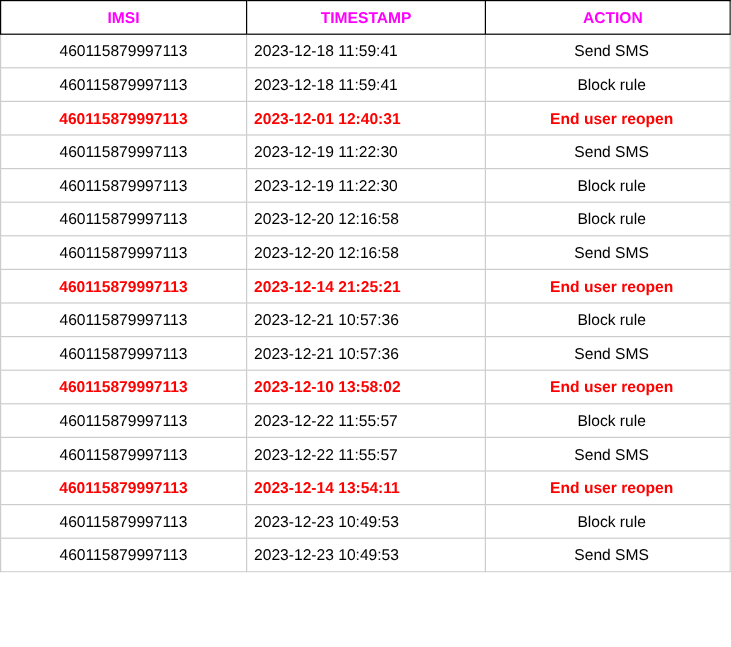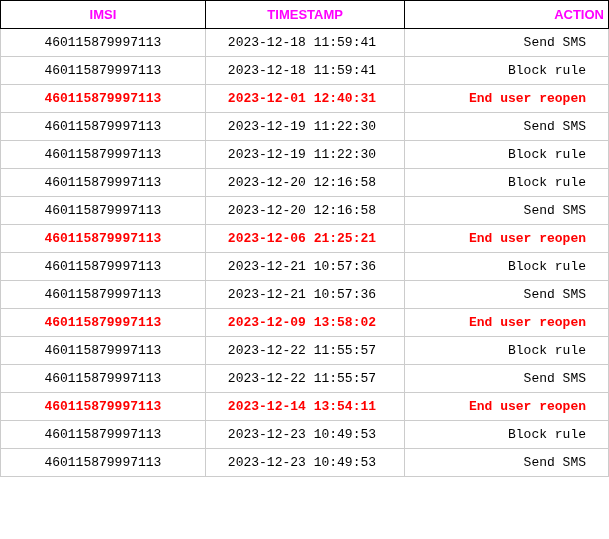--- a/index.html
+++ b/index.html
@@ -20,40 +20,39 @@
     thead tr th {
       background: #fff;
       color: #ff00ff;
       font-weight: bold;
       border: 1px solid #000;
       padding: 6px 4px;
       text-align: center;
     }
     tbody tr td {
       border: 1px solid #ccc;
-      padding: 6px 22px;
+      padding: 6px 6px;
       text-align: left;
-      font-family: Liberation Mono, monospace;
     }
     tbody tr:nth-child(odd) {
       background: #fff;
     }
     tbody tr:nth-child(even) {
       background: #fff;
     }
     .col-imsi {
       width: 205px;
       text-align: center;
     }
     .col-timestamp {
       width: 200px;
     }
     .col-action {
       width: 204px;
-      text-align: right;
+      text-align: center;
       padding-left: 12px;
     }
     .highlight-red {
       color: #ff0000;
       font-weight: bold;
     }
     .normal {
       color: #000;
     }
   </style>
@@ -99,36 +98,36 @@
         <td class="col-timestamp normal">2023-12-20 12:16:58</td>
         <td class="col-action normal">Block rule</td>
       </tr>
       <tr>
         <td class="col-imsi normal">460115879997113</td>
         <td class="col-timestamp normal">2023-12-20 12:16:58</td>
         <td class="col-action normal">Send SMS</td>
       </tr>
       <tr>
         <td class="col-imsi highlight-red">460115879997113</td>
-        <td class="col-timestamp highlight-red">2023-12-06 21:25:21</td>
+        <td class="col-timestamp highlight-red">2023-12-14 21:25:21</td>
         <td class="col-action highlight-red">End user reopen</td>
       </tr>
       <tr>
         <td class="col-imsi normal">460115879997113</td>
         <td class="col-timestamp normal">2023-12-21 10:57:36</td>
         <td class="col-action normal">Block rule</td>
       </tr>
       <tr>
         <td class="col-imsi normal">460115879997113</td>
         <td class="col-timestamp normal">2023-12-21 10:57:36</td>
         <td class="col-action normal">Send SMS</td>
       </tr>
       <tr>
         <td class="col-imsi highlight-red">460115879997113</td>
-        <td class="col-timestamp highlight-red">2023-12-09 13:58:02</td>
+        <td class="col-timestamp highlight-red">2023-12-10 13:58:02</td>
         <td class="col-action highlight-red">End user reopen</td>
       </tr>
       <tr>
         <td class="col-imsi normal">460115879997113</td>
         <td class="col-timestamp normal">2023-12-22 11:55:57</td>
         <td class="col-action normal">Block rule</td>
       </tr>
       <tr>
         <td class="col-imsi normal">460115879997113</td>
         <td class="col-timestamp normal">2023-12-22 11:55:57</td>

